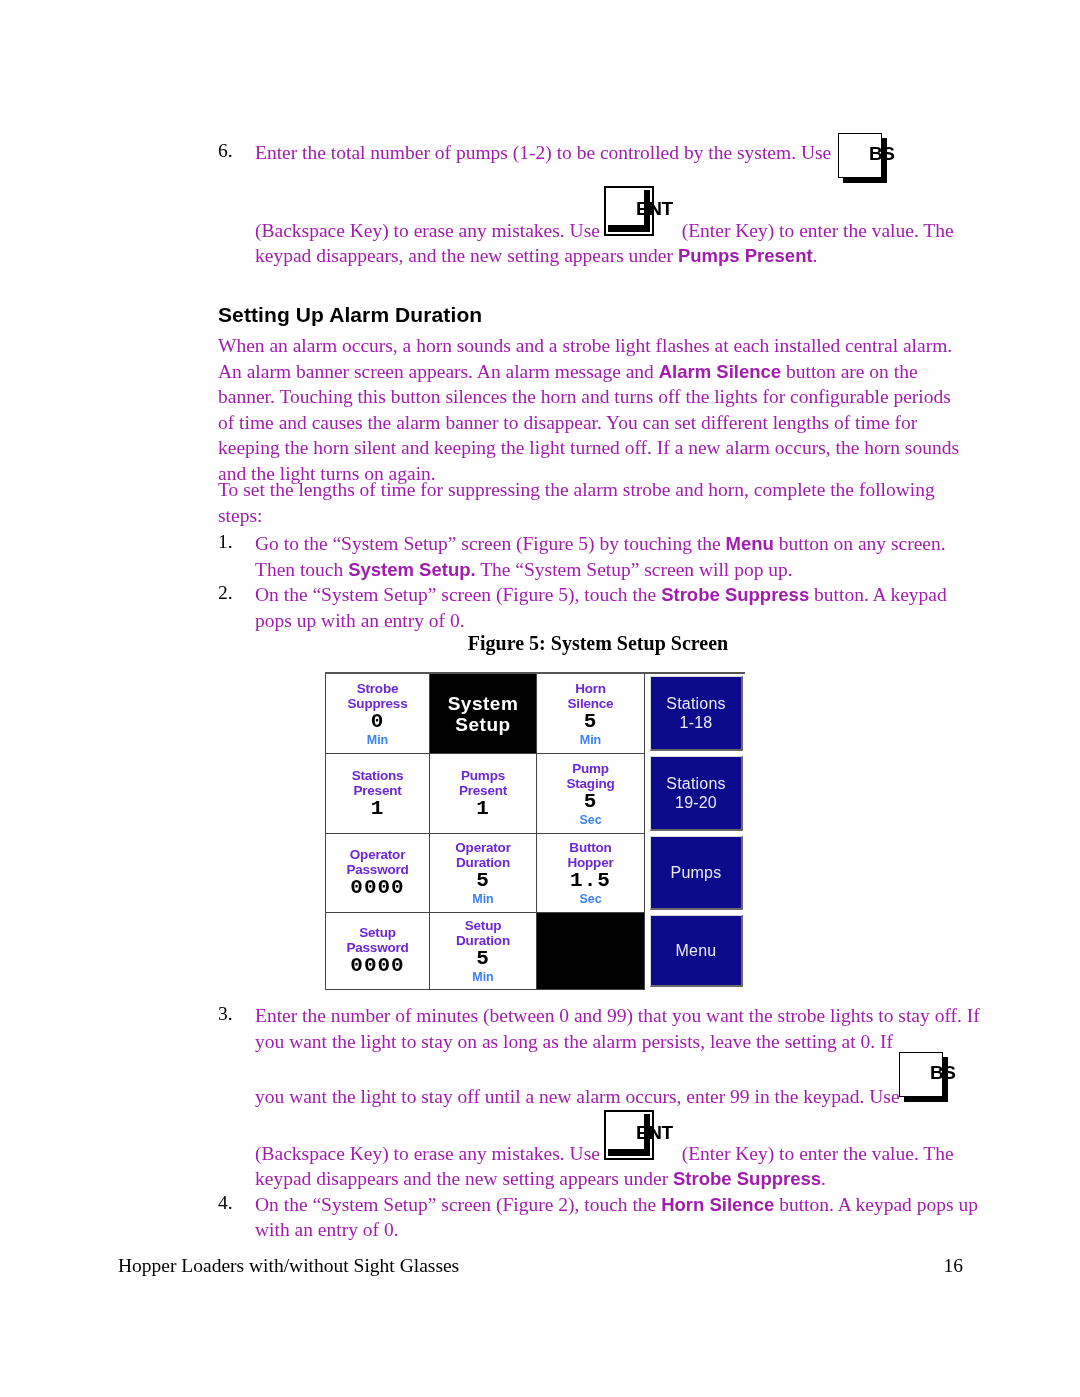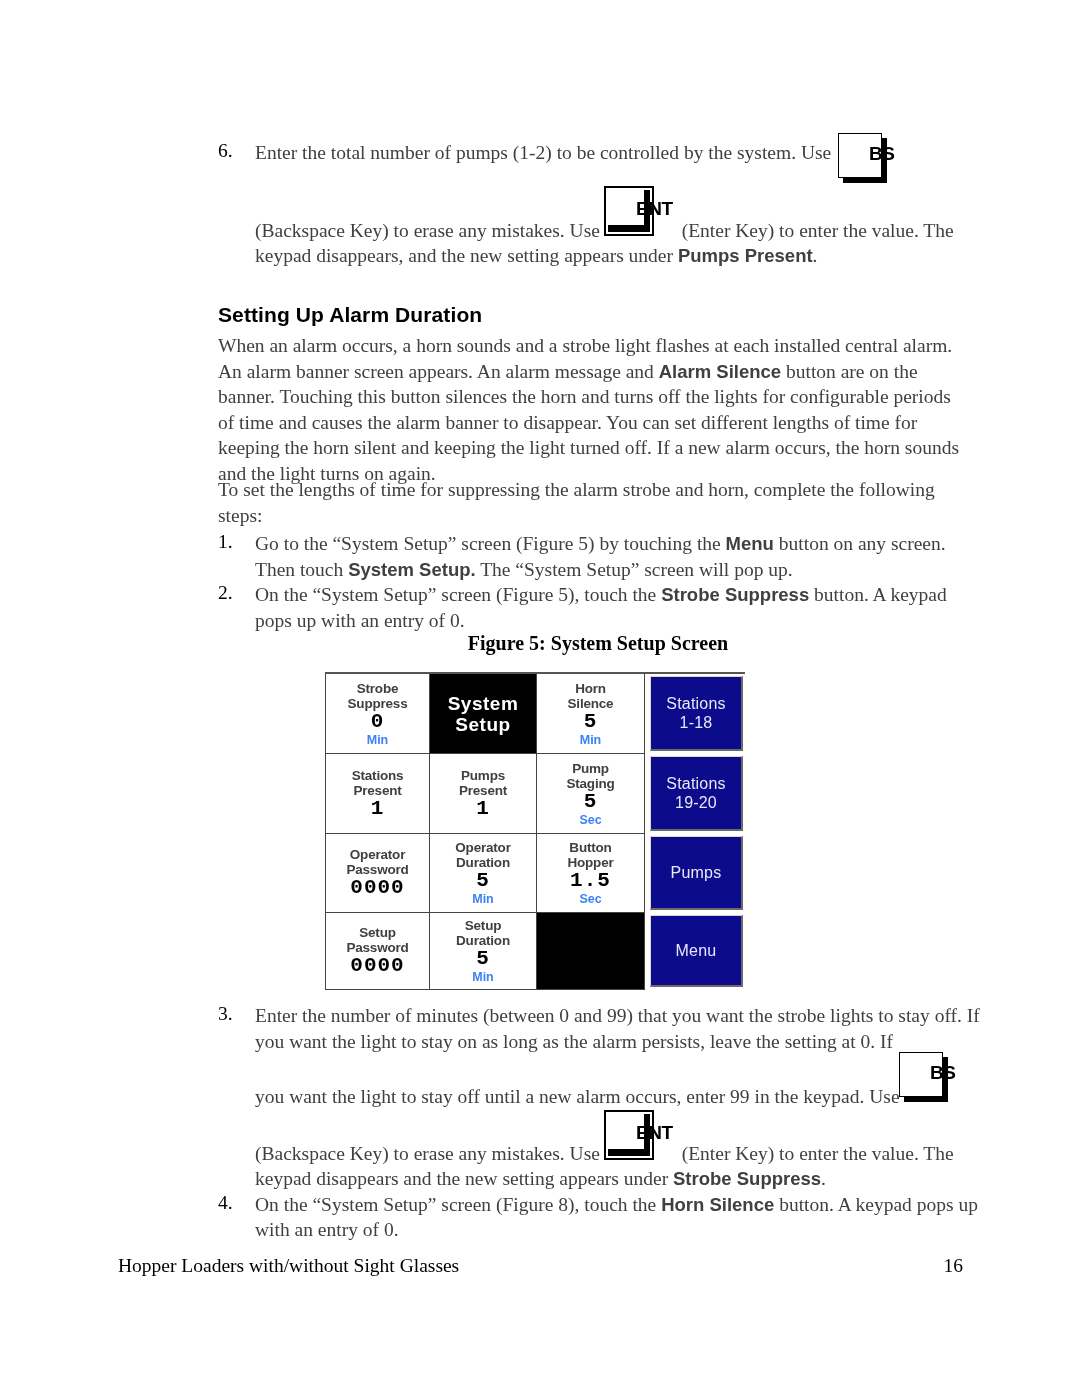--- a/index.html
+++ b/index.html
@@ -29,21 +29,21 @@
     top: 140px;
     width: 760px;
   }
 
   
   .para {
     font-family: "Liberation Serif", serif;
     font-size: 19.5px;
     line-height: 25.5px;
     text-align: left;
-    color: #404040;
+    color: #a21caf;
   }
   .b { font-family: "Liberation Sans", sans-serif; font-weight: bold; font-size: 18.5px; }
 
   
   .li {
     position: relative;
     padding-left: 37px;
     margin: 0;
   }
   .li > .num {
@@ -153,21 +153,21 @@
   .cell.c1 { width: 105px; border-left: 1.5px solid #444; }
   .cell.c2 { width: 107px; }
   .cell.c3 { width: 108px; }
   .cell.c4 { width: 100px; border-right: none; border-bottom: none; padding: 2px 0 3px 3px; }
 
   .cell .lbl {
     font-size: 13.5px;
     font-weight: bold;
     line-height: 15px;
     letter-spacing: -0.2px;
-    color: #404040;
+    color: #6d28d9;
   }
   .cell .val {
     font-size: 21px;
     font-weight: bold;
     line-height: 22px;
     letter-spacing: 1px;
     font-family: "Liberation Mono", monospace;
     color: #000;
   }
   .cell .unit {
@@ -391,21 +391,21 @@
       <div class="para" style="height:31px;"></div>
       <div class="para">
         <span>(Backspace Key) to erase any mistakes.  Use</span>
         <span style="display:inline-block;width:72px;"></span>
         <span>(Enter Key) to enter the value.  The</span>
       </div>
       <div class="para"><span>keypad disappears and the new setting appears under </span><span class="b">Strobe Suppress</span><span>.</span></div>
     </div>
     <div class="li">
       <span class="num">4.</span>
-      <div class="para"><span>On the “System Setup” screen (Figure 8), touch the </span><span class="b">Horn Silence</span><span> button.  A keypad pops up with an entry of 0.</span></div>
+      <div class="para"><span>On the “System Setup” screen (Figure 2), touch the </span><span class="b">Horn Silence</span><span> button.  A keypad pops up with an entry of 0.</span></div>
     </div>
   </div>
 
   <div class="keycap bs kc-abs" style="left:899px; top:1052px;">
     <span class="cap-label">BS</span>
   </div>
 
   <div class="keycap ent kc-abs" style="left:604px; top:1110px;">
     <span class="cap-label">ENT</span>
   </div>

